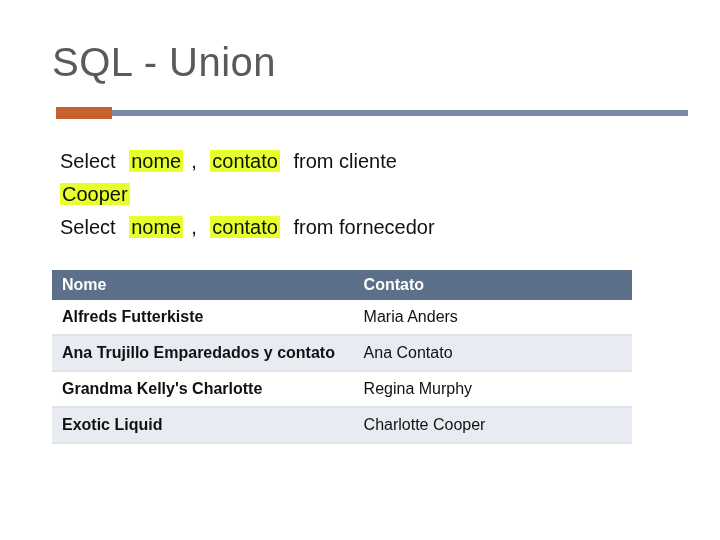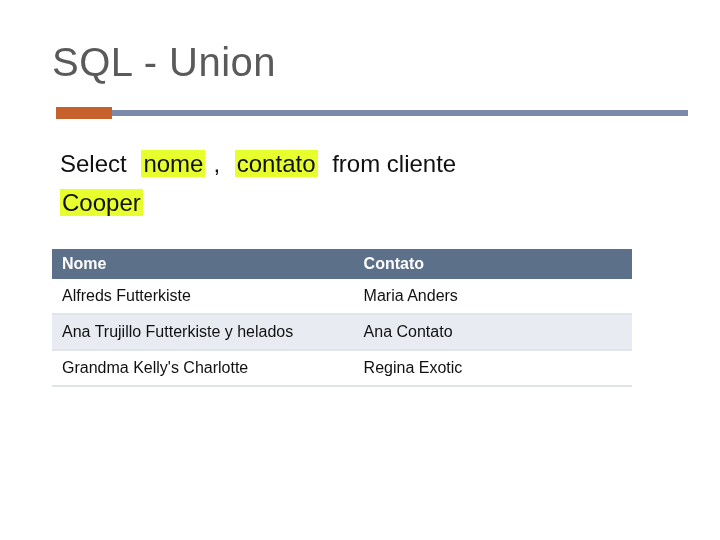--- a/index.html
+++ b/index.html
@@ -2,66 +2,73 @@
 <html><head>
 <meta charset="utf-8">
 <style>
   * { box-sizing: border-box; margin: 4px; padding: 0; }
   html, body { width: 720px; height: 540px; background: #fff; font-family: Arial, Helvetica, sans-serif; color: #111; }
   .slide { width: 720px; height: 540px; position: relative; padding: 24px 36px 36px 36px; }
   .title { font-size: 40px; color: #5a5a5a; font-weight: 400; letter-spacing: 0.5px; margin-bottom: 18px; }
   .rule-wrap { position: relative; height: 12px; margin-bottom: 32px; }
   .rule-main { position: absolute; left: 0; right: 0; top: 3px; height: 6px; background: #7a8aa8; }
   .rule-accent { position: absolute; left: 0; top: 0; width: 56px; height: 12px; background: #c7612c; }
-  .sql-block { font-size: 24px; line-height: 1.45; margin-bottom: 28px; }
+  .sql-block { font-size: 20px; line-height: 1.45; margin-bottom: 28px; }
   .sql-line { white-space: nowrap; }
   .hl { background: #e6ff2d; padding: 0 2px; }
   table.result { width: 580px; border-collapse: collapse; font-size: 16px; }
   table.result th { text-align: left; background: #5d7089; color: #fff; font-weight: 700; padding: 6px 10px; }
   table.result td { text-align: left; padding: 8px 10px; vertical-align: top; color: #111; }
   table.result tbody tr:nth-child(odd) { background: #ffffff; }
   table.result tbody tr:nth-child(even) { background: #e8ecf2; }
   table.result tbody tr { border-bottom: 2px solid #dfe3ea; }
-  table.result td:first-child { width: 52%; }
+  table.result td:first-child { width: 52%; font-weight: bold; }
 </style>
 </head>
 <body>
 
 <div class="slide">
   <h1 class="title">SQL - Union</h1>
 
   <div class="rule-wrap">
     <div class="rule-main"></div>
     <div class="rule-accent"></div>
   </div>
 
   <div class="sql-block">
     <div class="sql-line">
       <span>Select </span><span class="hl">nome</span><span>, </span><span class="hl">contato</span><span> from cliente</span>
     </div>
     <div class="sql-line">
       <span class="hl">Cooper</span>
     </div>
+    <div class="sql-line">
+      <span>Select </span><span class="hl">nome</span><span>, </span><span class="hl">contato</span><span> from fornecedor</span>
+    </div>
   </div>
 
   <table class="result">
     <thead>
       <tr>
         <th>Nome</th>
         <th>Contato</th>
       </tr>
     </thead>
     <tbody>
       <tr>
         <td>Alfreds Futterkiste</td>
         <td>Maria Anders</td>
       </tr>
       <tr>
-        <td>Ana Trujillo Futterkiste y helados</td>
+        <td>Ana Trujillo Emparedados y contato</td>
         <td>Ana Contato</td>
       </tr>
       <tr>
         <td>Grandma Kelly's Charlotte</td>
-        <td>Regina Exotic</td>
+        <td>Regina Murphy</td>
+      </tr>
+      <tr>
+        <td>Exotic Liquid</td>
+        <td>Charlotte Cooper</td>
       </tr>
     </tbody>
   </table>
 </div>
 
 </body></html>

